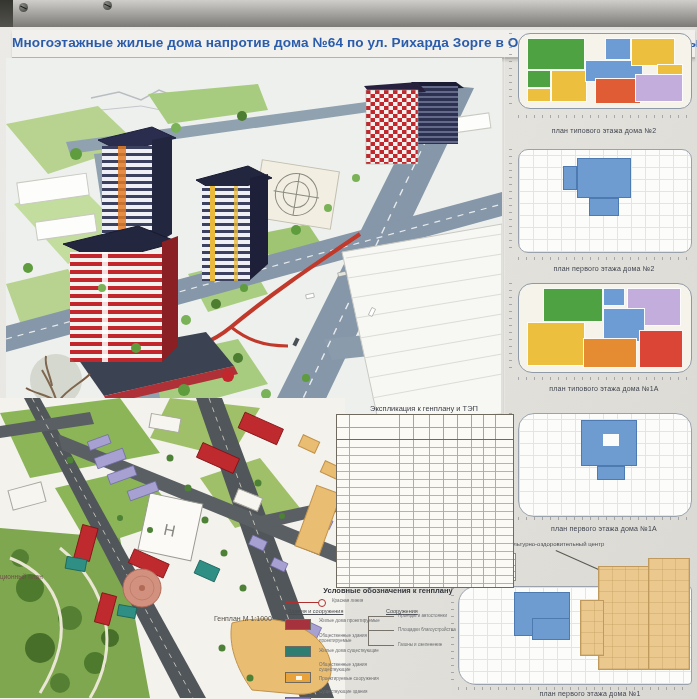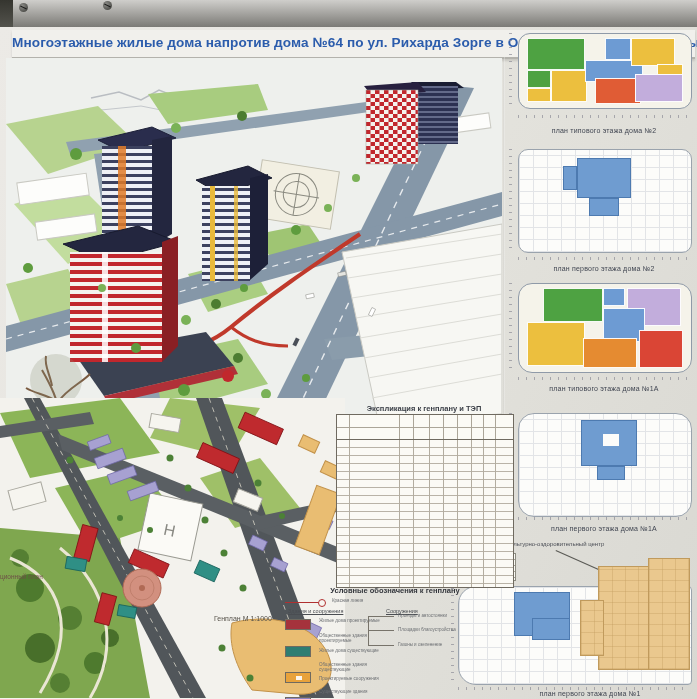--- a/index.html
+++ b/index.html
@@ -35,21 +35,21 @@
     background-image:repeating-linear-gradient(0deg,#e2e4e7 0 1px,transparent 1px 12px),
                      repeating-linear-gradient(90deg,#e2e4e7 0 1px,transparent 1px 14px);}
   .blue-part{background:#6f9cd0;border:1px solid #4d7ab0;box-sizing:border-box;}
   .tan-part{background:#eac88e;border:1px solid #c09a5c;box-sizing:border-box;
     background-image:repeating-linear-gradient(0deg,rgba(192,154,92,.35) 0 1px,transparent 1px 11px),
                      repeating-linear-gradient(90deg,rgba(192,154,92,.35) 0 1px,transparent 1px 13px);}
   .ticks{height:3px;background:repeating-linear-gradient(90deg,#8d8d97 0 1px,transparent 1px 8px);opacity:.7;}
   .vticks{width:3px;background:repeating-linear-gradient(180deg,#8d8d97 0 1px,transparent 1px 7px);opacity:.7;}
 
   
-  #tbl-caption{color:#3a3e46;font-size:7.5px;text-align:center;white-space:nowrap;font-weight:bold;}
+  #tbl-caption{color:#3a3e46;font-size:7.5px;text-align:center;white-space:nowrap;}
   #tbl{border:1px solid #6f6a60;background:#fbfaf5;}
   #tbl-head{height:24px;border-bottom:1px solid #6f6a60;
     background:
       linear-gradient(#aba598,#aba598) 12px 0/1px 100% no-repeat,
       linear-gradient(#aba598,#aba598) 62px 0/1px 100% no-repeat,
       linear-gradient(#aba598,#aba598) 76px 0/1px 100% no-repeat,
       linear-gradient(#aba598,#aba598) 92px 0/1px 100% no-repeat,
       linear-gradient(#aba598,#aba598) 106px 0/1px 100% no-repeat,
       linear-gradient(#aba598,#aba598) 120px 0/1px 100% no-repeat,
       linear-gradient(#aba598,#aba598) 134px 0/1px 100% no-repeat,
@@ -412,21 +412,21 @@
     </div>
     <div class="abs" id="situ-label" style="left:0;top:546px;">ционный план</div>
     <div class="abs gp-label" style="left:214px;top:588px;">Генплан М 1:1000</div>
 
     <div class="abs" id="tbl-caption" style="left:336px;top:377px;width:176px;">Экспликация к генплану и ТЭП</div>
     <div class="abs" id="tbl" style="left:336px;top:387px;width:176px;height:172px;">
       <div id="tbl-head"></div>
       <div id="tbl-body"></div>
     </div>
 
-    <div class="abs" id="legend-heading" style="left:275px;top:559px;width:240px;">Условные обозначения к генплану</div>
+    <div class="abs" id="legend-heading" style="left:268px;top:559px;width:240px;">Условные обозначения к генплану</div>
 
     <div class="abs" id="redline-sym" style="left:285px;top:575px;">
         <i></i>
       </div>
     <div class="abs lg-label" style="left:332px;top:571px;width:70px;">Красная линия</div>
 
     <div class="abs lg-sub" style="left:288px;top:581px;">Здания и сооружения</div>
 
     <div class="abs swatch" style="left: 285px; top: 591px; background: rgb(165, 50, 60);"></div>
     <div class="abs lg-label" style="left:319px;top:591px;width:70px;">Жилые дома проектируемые</div>

